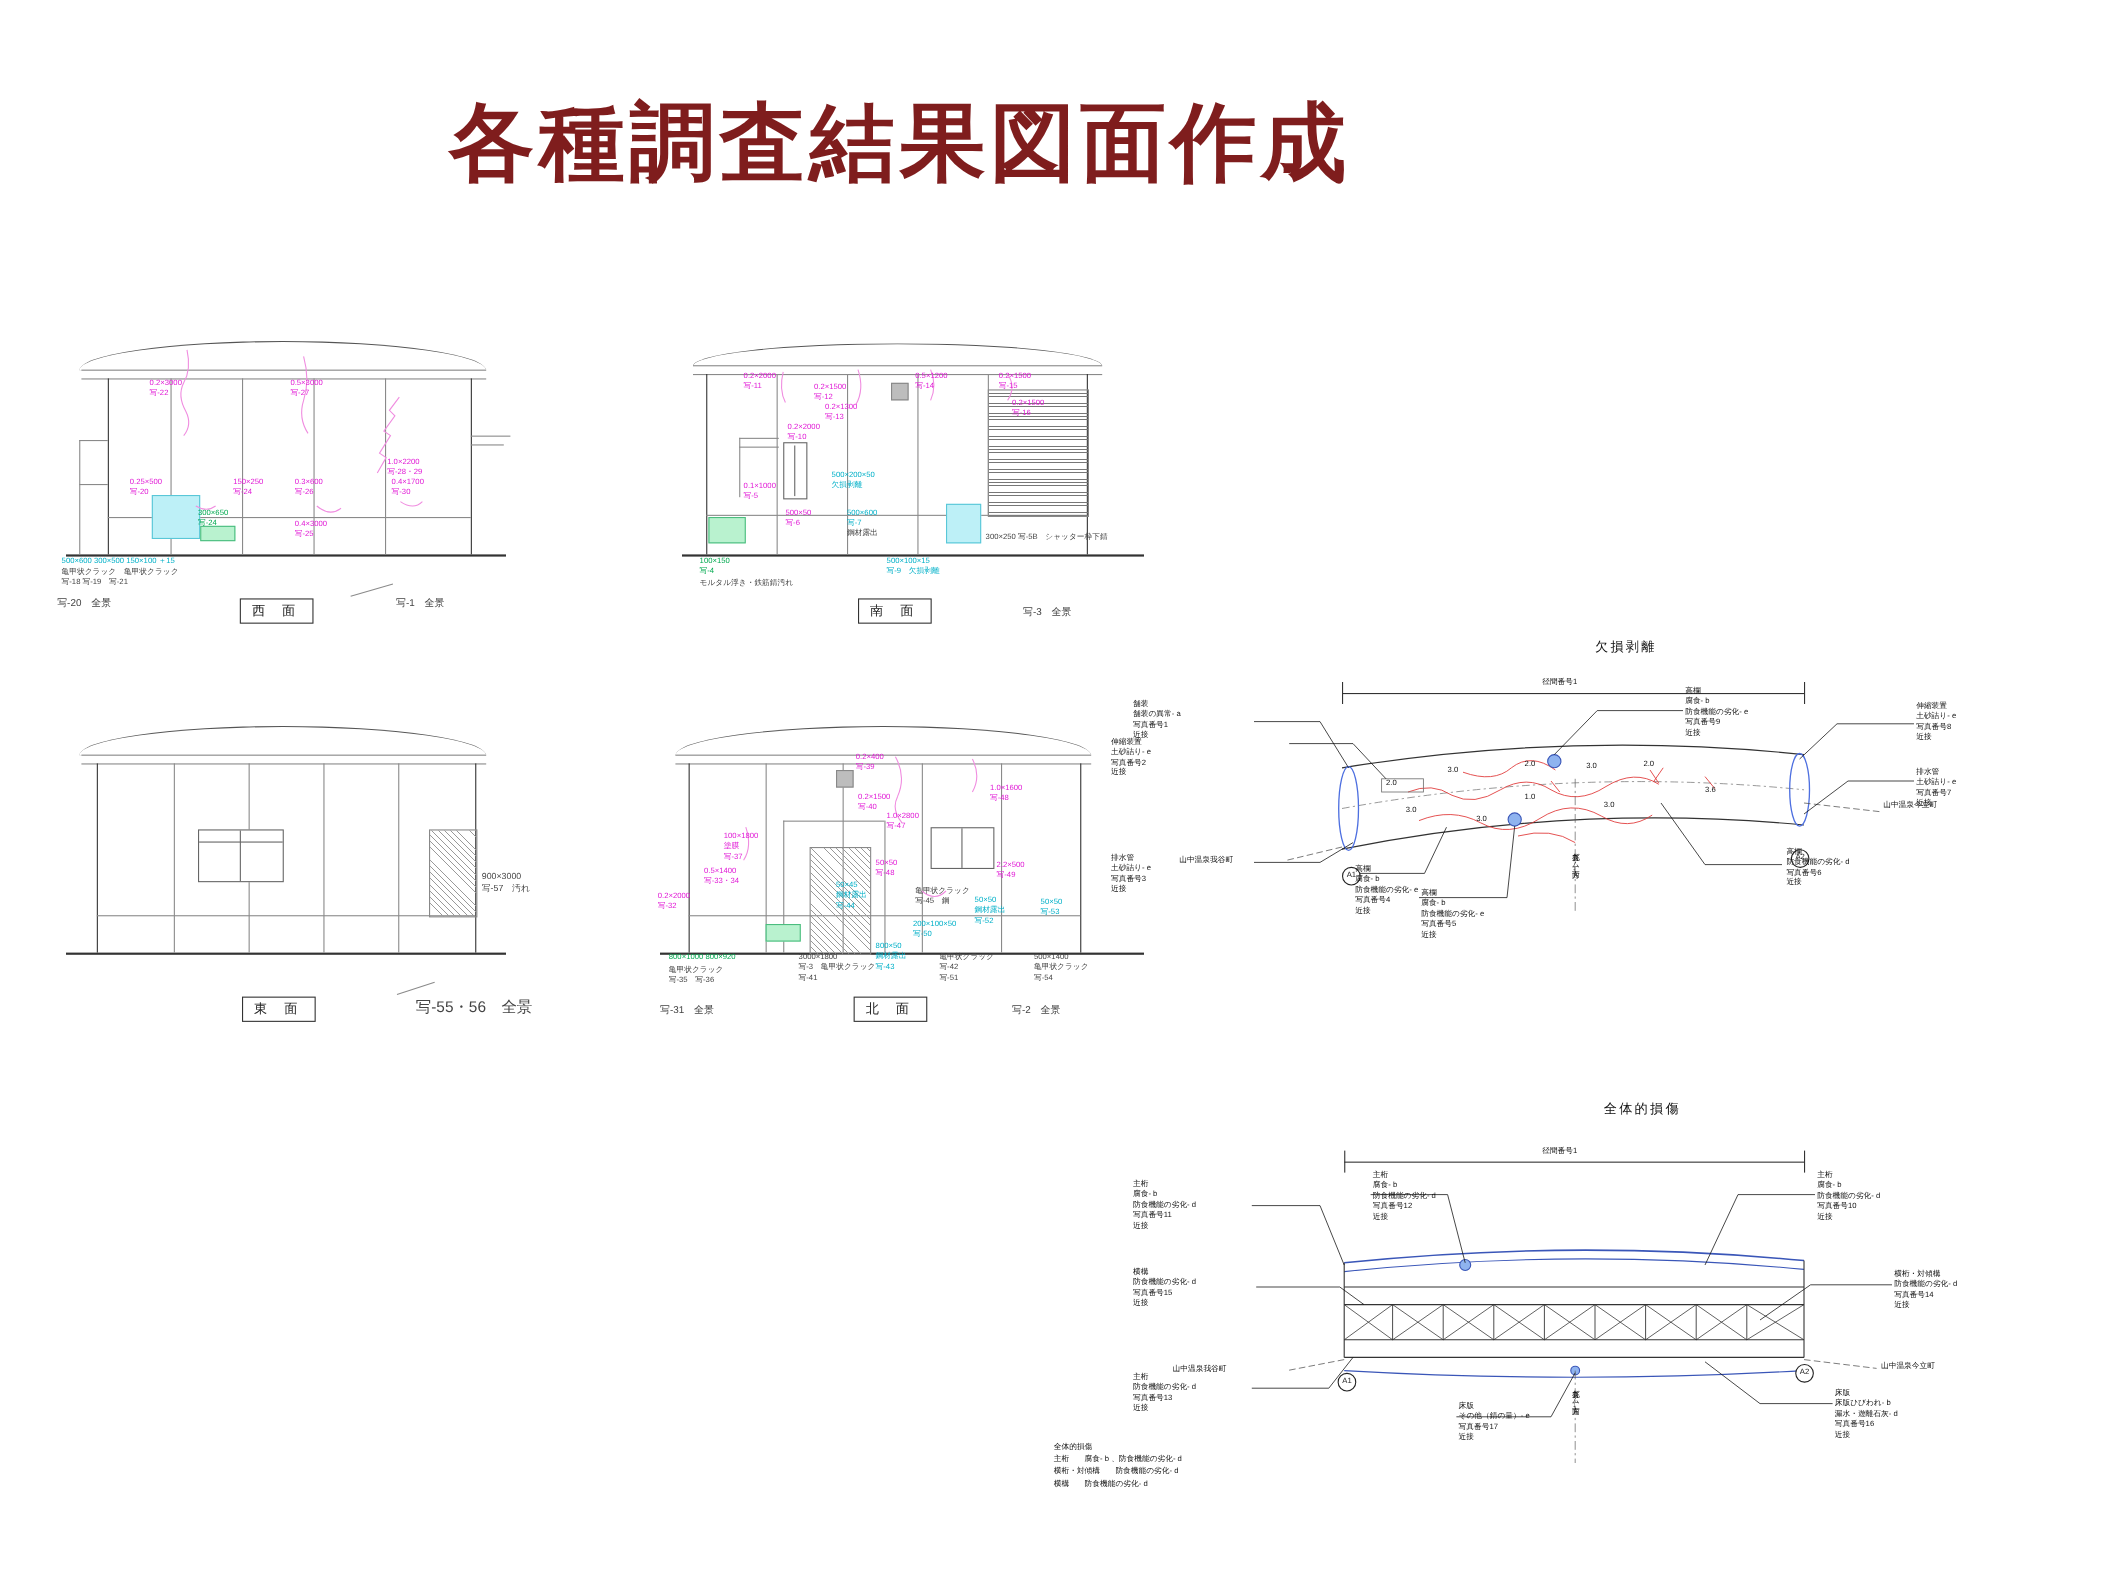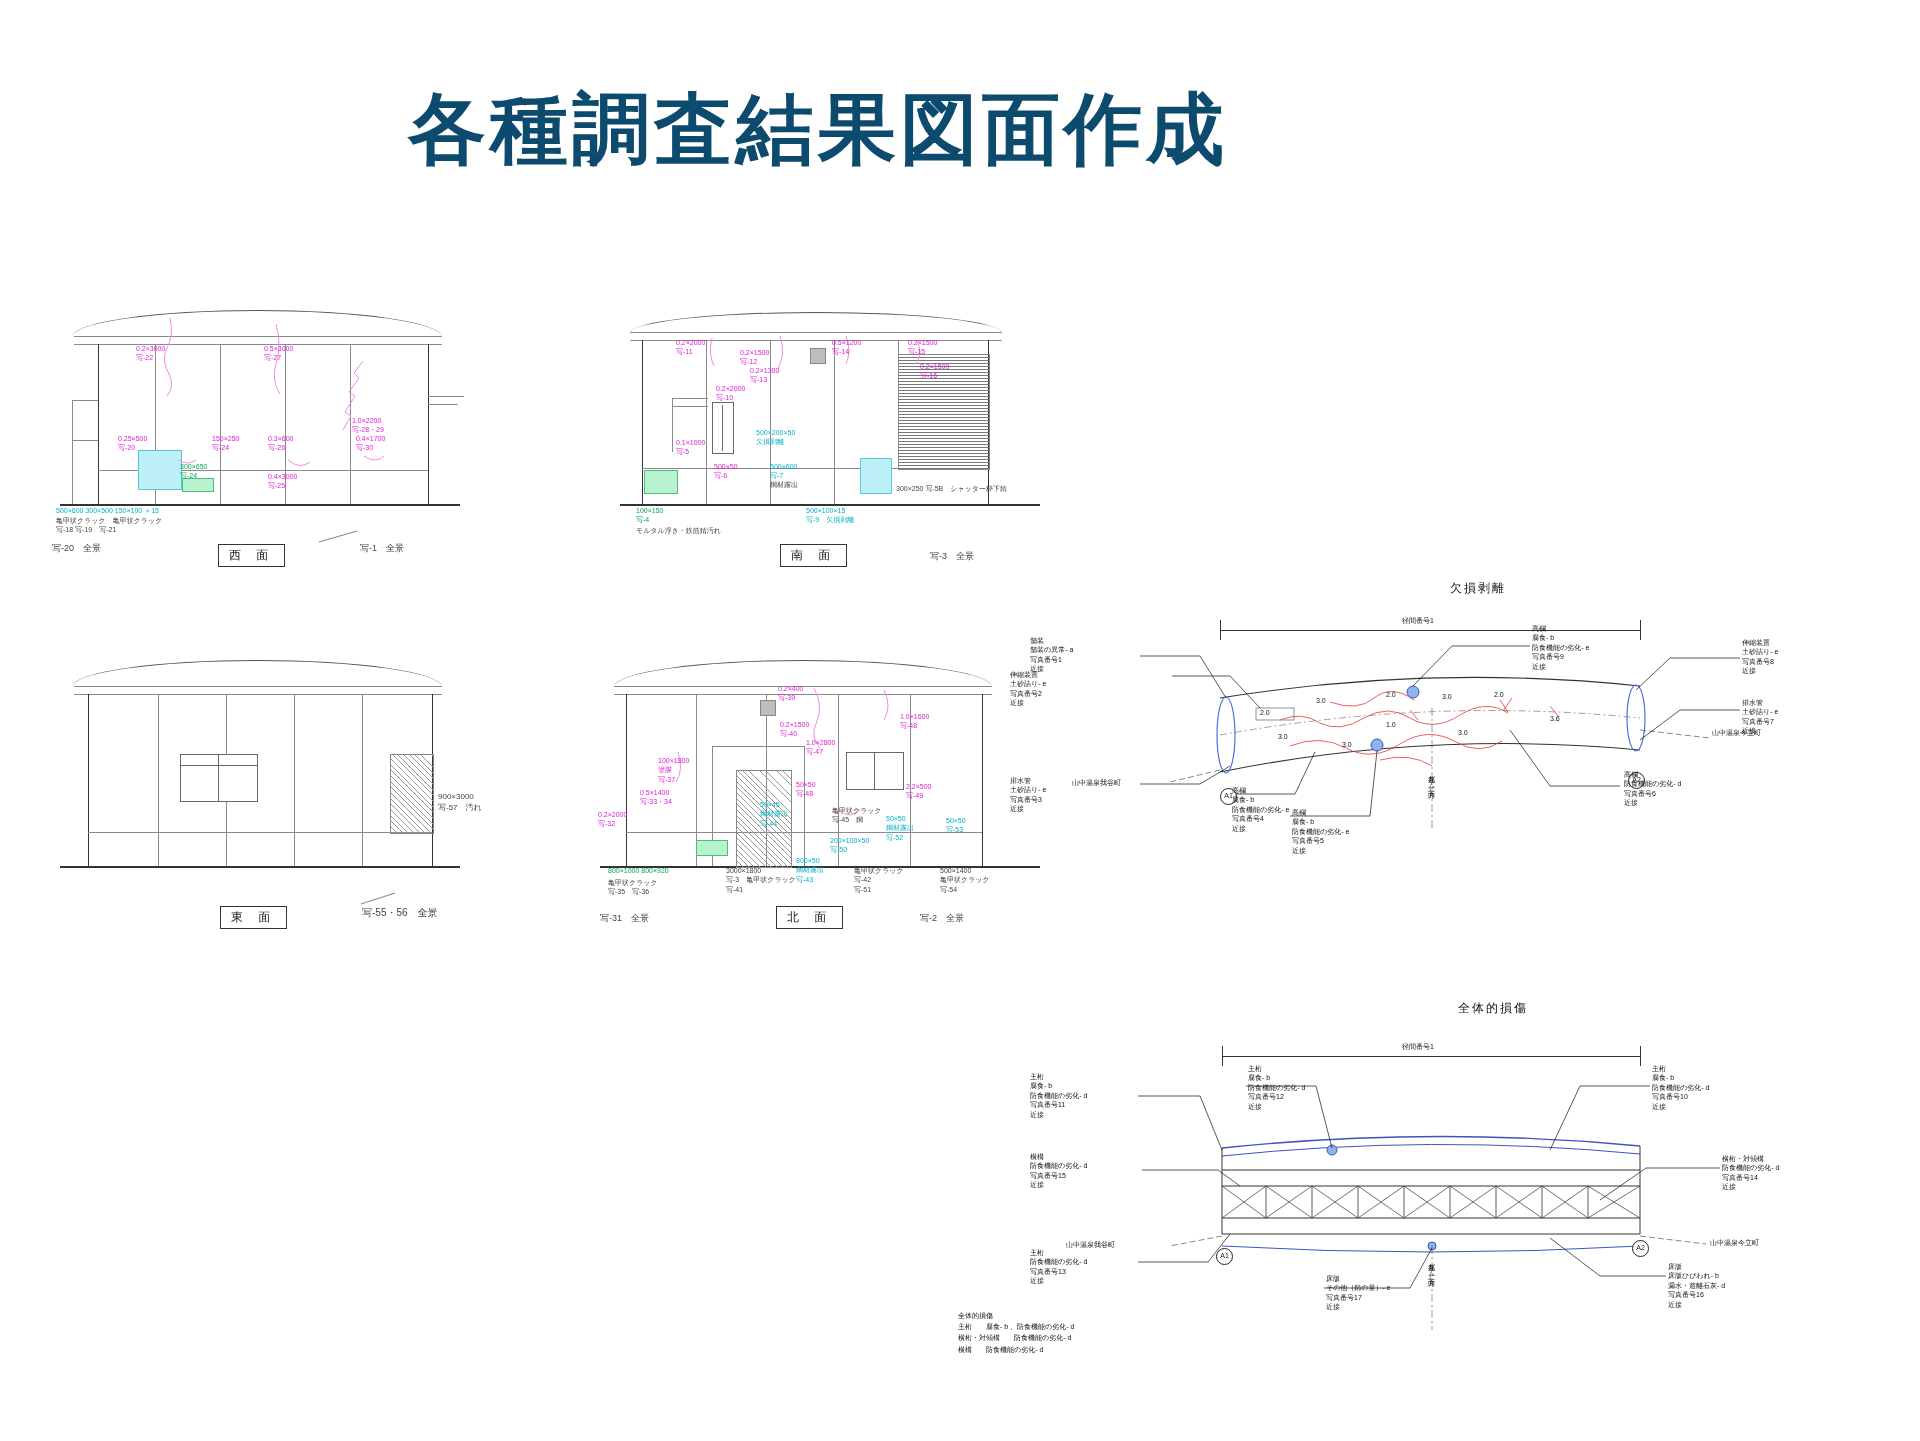--- a/index.html
+++ b/index.html
@@ -17,21 +17,21 @@
   }
   #page-title {
     position: absolute;
     top: 78px;
     left: 0;
     width: 1636px;
     text-align: center;
     font-size: 78px;
     font-weight: 700;
     letter-spacing: 4px;
-    color: #0c4a6e;
+    color: #7f1d1d;
     font-family: "DejaVu Sans", "Liberation Sans", sans-serif;
   }
 
   
   .panel { position: absolute; }
   .caption {
     position: absolute;
     font-size: 12px;
     letter-spacing: 3px;
     color: #222;
@@ -265,21 +265,21 @@
   <div class="ln h thin" style="left:28px; top:172px; width:344px;"></div>
   <div class="window" style="left:120px; top:94px; width:76px; height:46px;">
     <div class="mul" style="left:37px; top:0px; width:1px; height:46px;"></div>
     <div class="mul" style="left:0px; top:10px; width:76px; height:1px;"></div>
   </div>
   <div class="hatch" style="left:330px; top:94px; width:42px; height:78px;"></div>
   <div class="note gray" style="left:378px; top:132px; white-space:pre; font-size:8px;">900×3000
 写-57　汚れ</div>
   <div class="caption boxed" style="left:160px; top:246px;">東 面</div>
   <div class="ln h thin" style="left:300px; top:238px; width:36px; transform:rotate(-18deg);"></div>
-  <div class="note gray" style="left:302px; top:246px; font-size:10px;">写-55・56　全景</div>
+  <div class="note gray" style="left:318px; top:246px; font-size:14px;">写-55・56　全景</div>
 </div>
 
 <div class="panel" style="left:600px; top:660px; width:440px; height:290px;">
   <div class="roofcurve" style="left:14px; top:0px; width:378px; height:26px;"></div>
   <div class="ln h thin" style="left:14px; top:26px; width:378px;"></div>
   <div class="ln h thin" style="left:14px; top:34px; width:378px;"></div>
   <div class="ln v dark" style="left:26px; top:34px; height:172px;"></div>
   <div class="ln v dark" style="left:382px; top:34px; height:172px;"></div>
   <div class="ln h dark" style="left:0px; top:206px; width:440px; height:1.5px;"></div>
   <div class="ln v thin" style="left:96px; top:34px; height:172px;"></div>

